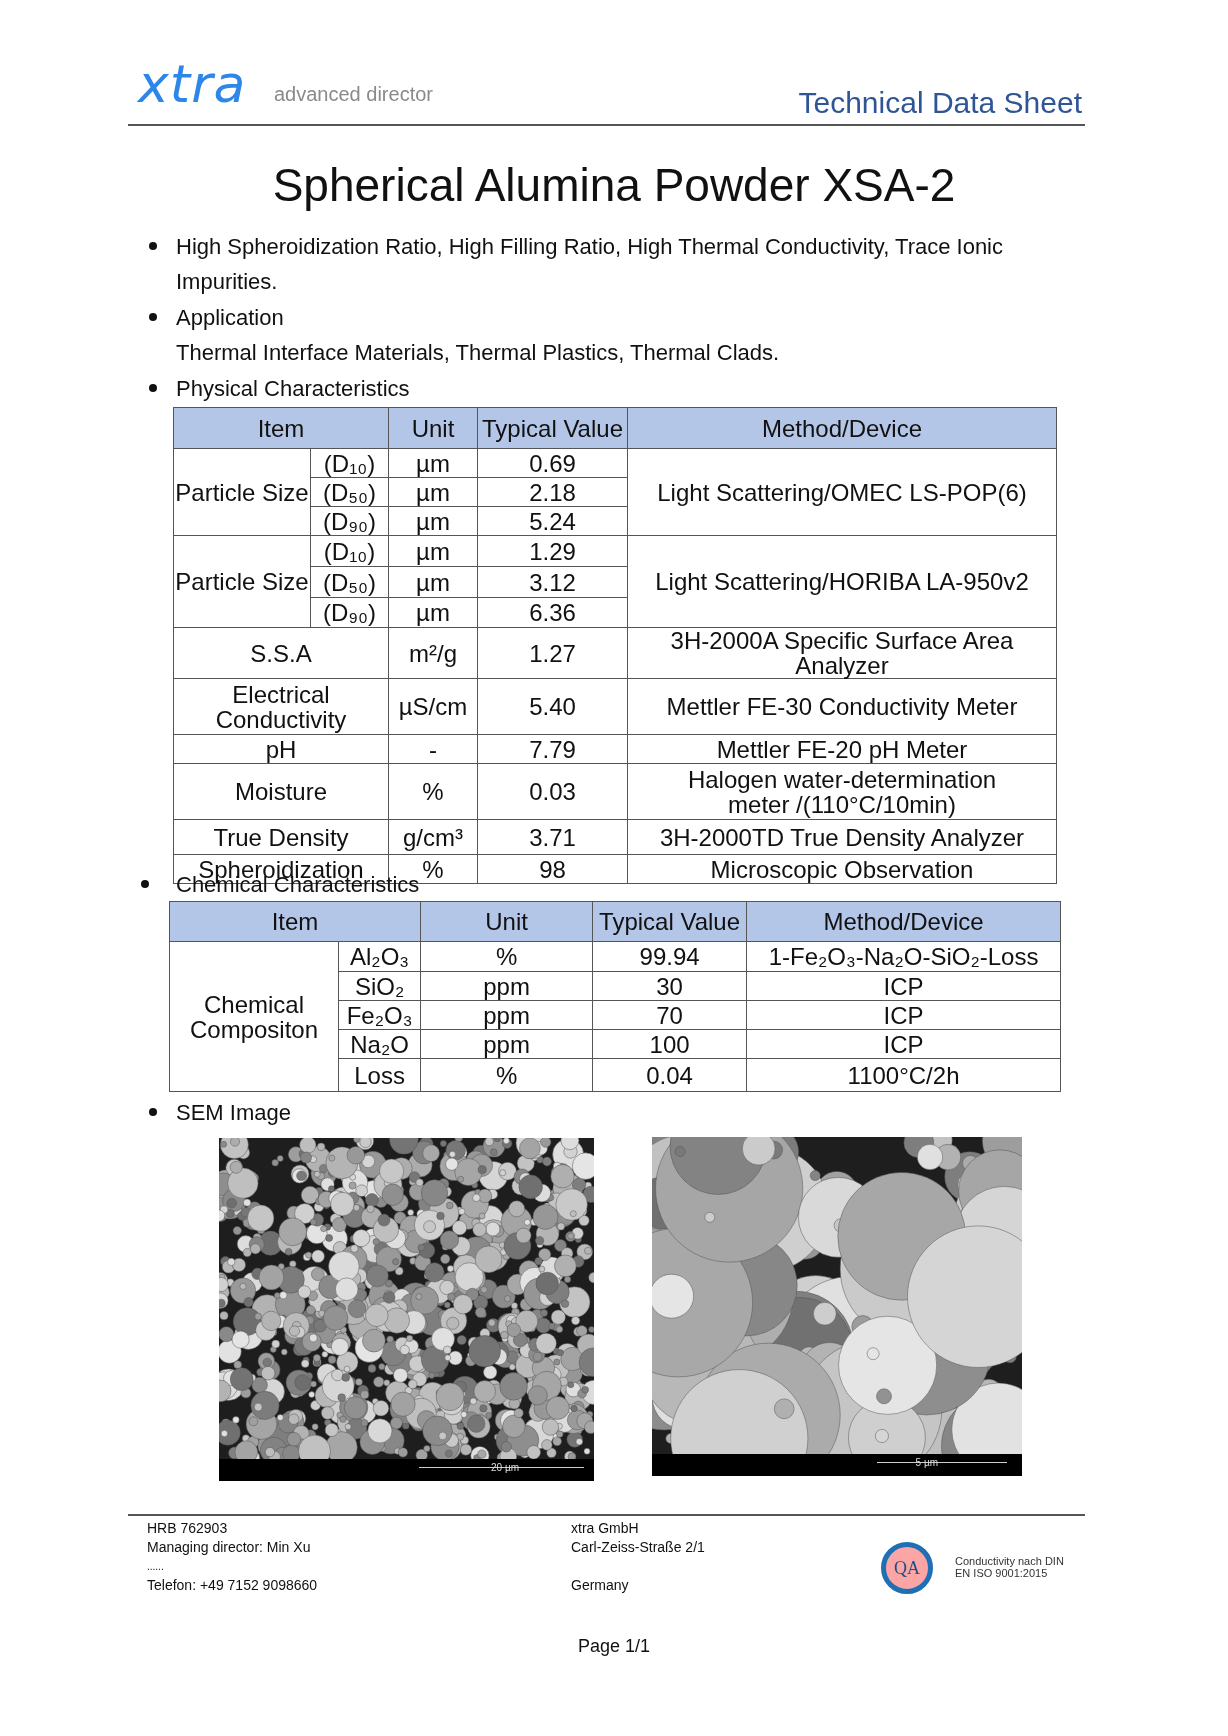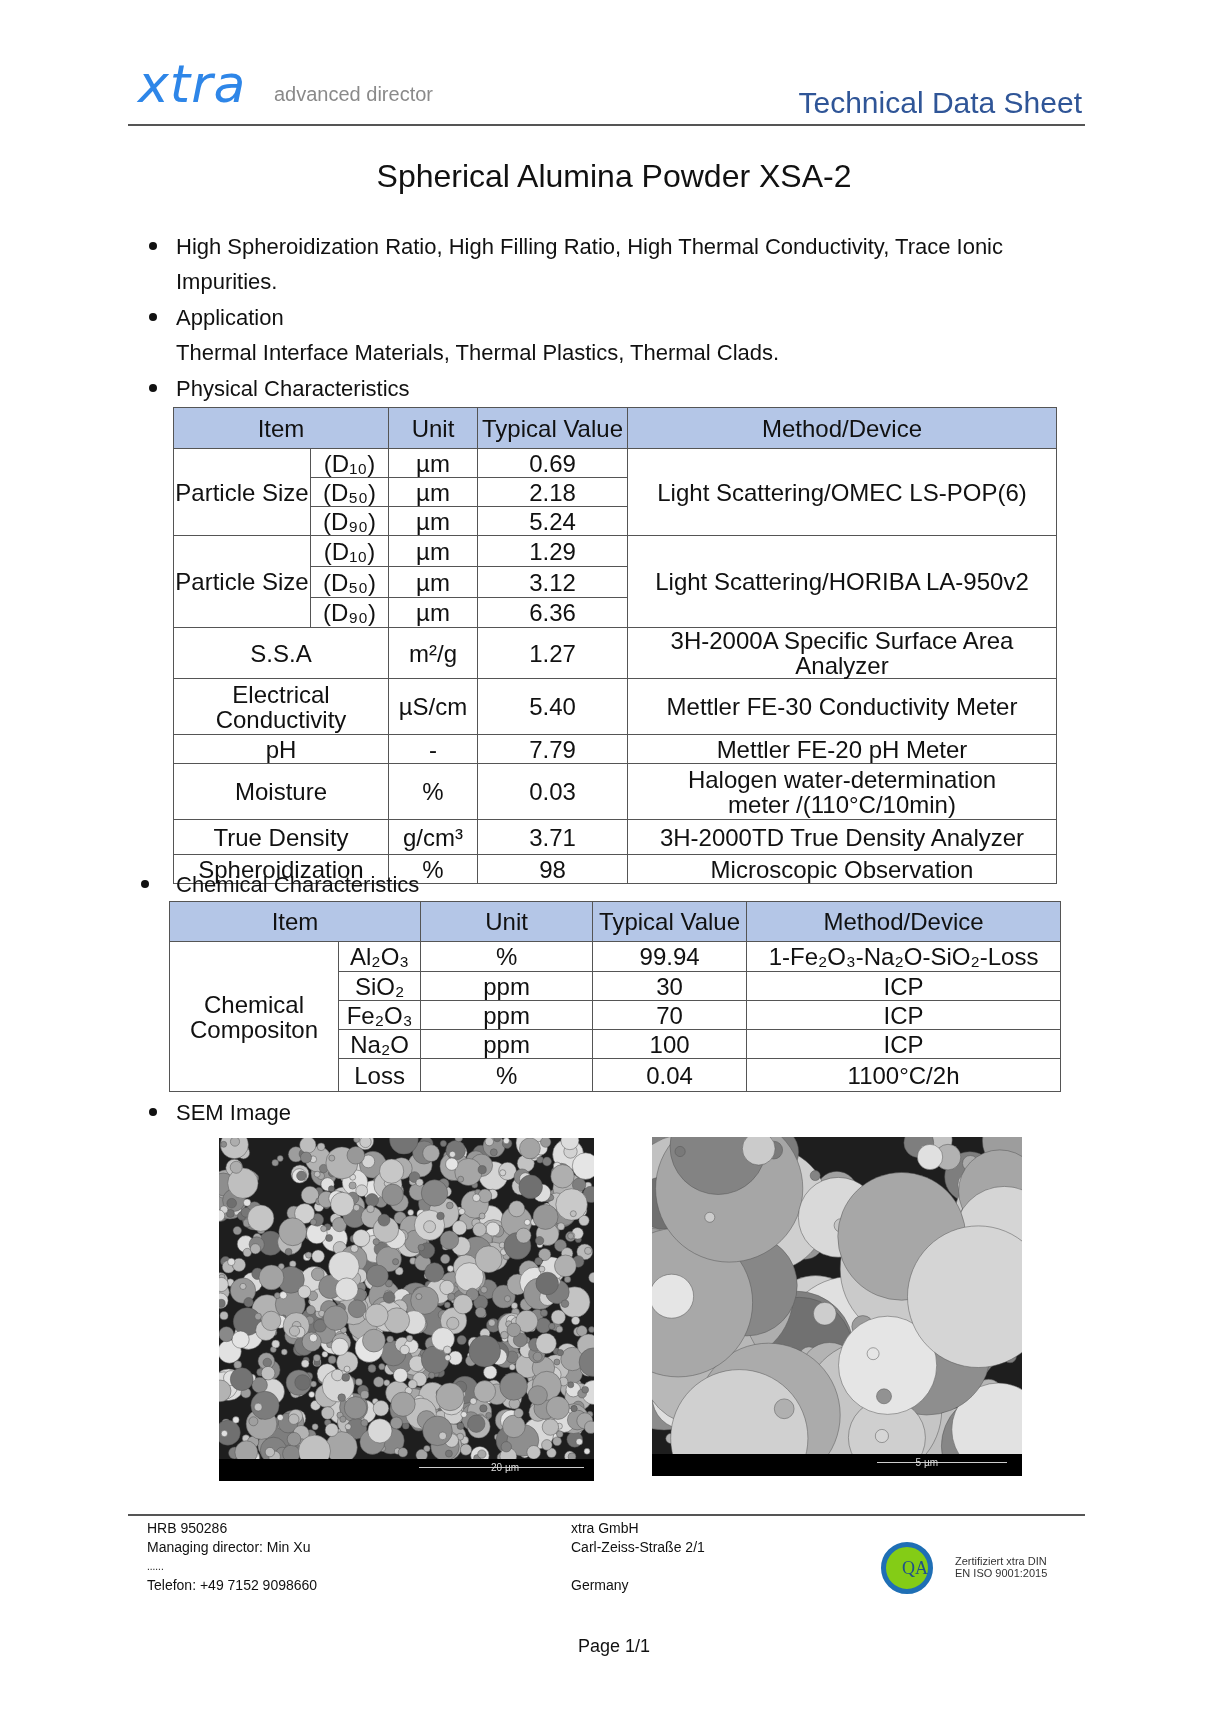--- a/index.html
+++ b/index.html
@@ -5,40 +5,40 @@
   html, body { margin: 0; padding: 0; background: #ffffff; }
   body { width: 1228px; height: 1736px; position: relative; overflow: hidden;
          font-family: "Liberation Sans", "DejaVu Sans", sans-serif; color: #111; }
   .abs { position: absolute; }
   
   .logo { left: 138px; top: 58px; font-family: "DejaVu Sans", sans-serif; font-size: 52px;
           color: #2e86e8; letter-spacing: 1px; font-style: italic; line-height: 1; }
   .logo-sub { left: 274px; top: 83px; font-size: 20px; color: #8a8a8a; }
   .doc-type { right: 146px; top: 86px; font-size: 30px; color: #2f5597; }
   .rule-top { left: 128px; top: 124px; width: 957px; height: 2px; background: #555; }
-  .title { left: 0; width: 1228px; top: 158px; text-align: center; font-size: 32px; color: #111; }
+  .title { left: 0; width: 1228px; top: 158px; text-align: center; font-size: 46px; color: #111; }
   
   .bl { font-size: 22px; line-height: 35px; color: #111; }
   .bullet { width: 8px; height: 8px; background: #111; border-radius: 50%; }
   
   table { border-collapse: collapse; position: absolute; font-size: 24px; }
   td, th { border: 1.5px solid #555; text-align: center; padding: 0; font-weight: normal; line-height: 25px; }
   th { background: #b4c6e7; }
   
   .sem { position: absolute; background: #0c4a6e; overflow: hidden; }
   .sem .bar { position: absolute; left: 0; right: 0; bottom: 0; height: 22px; background: #000; }
   .sem .scale { position: absolute; right: 10px; bottom: 8px; color: #ddd; font-size: 10px; }
   .sem .scaleline { position: absolute; height: 1px; background: #ccc; bottom: 13px; }
   
   .rule-bot { left: 128px; top: 1514px; width: 957px; height: 1.5px; background: #555; }
   .foot { font-size: 14px; line-height: 19px; color: #111; }
   .page-no { left: 0; width: 1228px; top: 1636px; text-align: center; font-size: 18px; }
   .qa { left: 881px; top: 1542px; width: 52px; height: 52px; border-radius: 50%;
-        border: 5px solid #1f6fb5; box-sizing: border-box; background: #84cc16;
-        display: flex; align-items: center; justify-content: flex-end;
+        border: 5px solid #1f6fb5; box-sizing: border-box; background: #fca5a5;
+        display: flex; align-items: center; justify-content: center;
         font-family: "Liberation Serif", serif; color: #1f4f8a; font-size: 18px; }
   .cert { left: 955px; top: 1555px; font-size: 11px; line-height: 12px; color: #333; }
 </style>
 </head>
 <body>
 
 <div class="abs logo">xtra</div>
 <div class="abs logo-sub">advanced director</div>
 <div class="abs doc-type">Technical Data Sheet</div>
 <div class="abs rule-top"></div>
@@ -1252,31 +1252,31 @@
       <circle cx="132.2" cy="271.8" r="9.9" fill="rgb(176,176,176)" stroke="#555" stroke-width="0.5"></circle>
       <circle cx="326.3" cy="159.7" r="70.8" fill="rgb(213,213,213)" stroke="#555" stroke-width="0.5"></circle>
     </svg>
   <div class="bar"></div>
   <div class="scaleline" style="left:225px; width:130px;"></div>
   <div class="scale" style="right:84px;">5 µm</div>
 </div>
 
 <div class="abs rule-bot"></div>
 <div class="abs foot" style="left:147px; top:1519px;">
-  <div>HRB 950286</div>
+  <div>HRB 762903</div>
   <div>Managing director: Min Xu</div>
   <div style="font-size:10px; line-height:19px;">......</div>
   <div>Telefon: +49 7152 9098660</div>
 </div>
 <div class="abs foot" style="left:571px; top:1519px;">
   <div>xtra GmbH</div>
   <div>Carl-Zeiss-Straße 2/1</div>
   <div style="height:19px;"></div>
   <div>Germany</div>
 </div>
 <div class="abs qa">
     <span>QA</span>
   </div>
 <div class="abs cert">
-  <div>Zertifiziert xtra DIN</div>
+  <div>Conductivity nach DIN</div>
   <div>EN ISO 9001:2015</div>
 </div>
 <div class="abs page-no">Page 1/1</div>
 
 </body></html>

